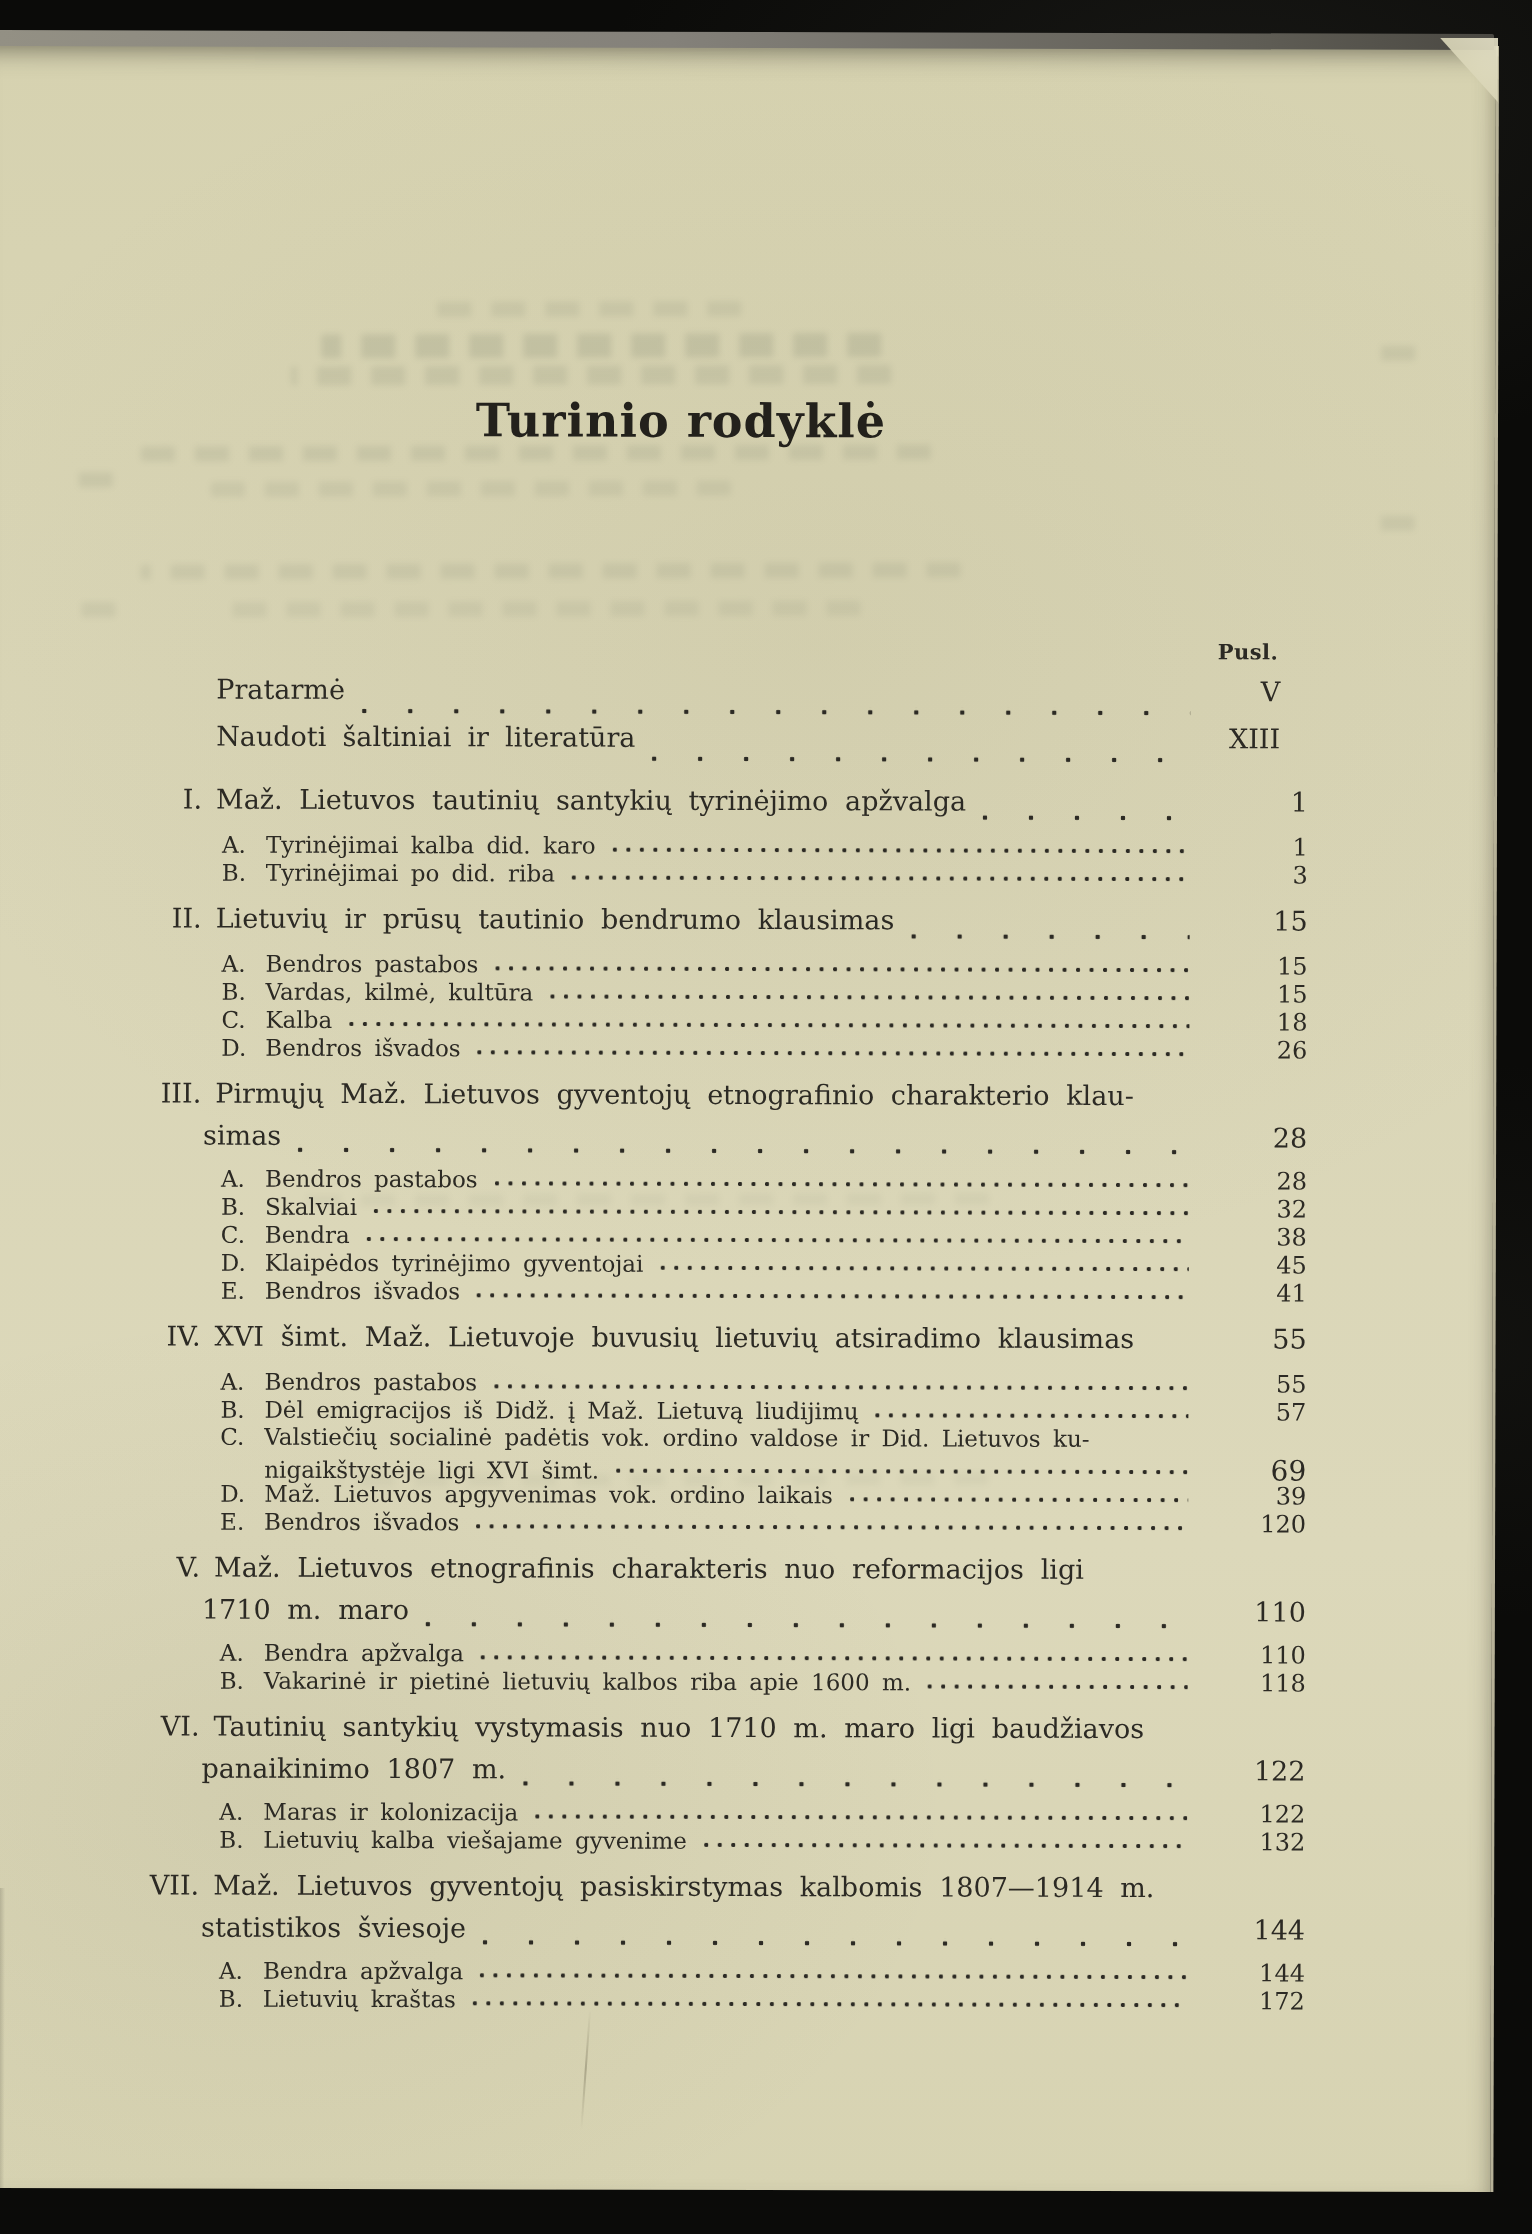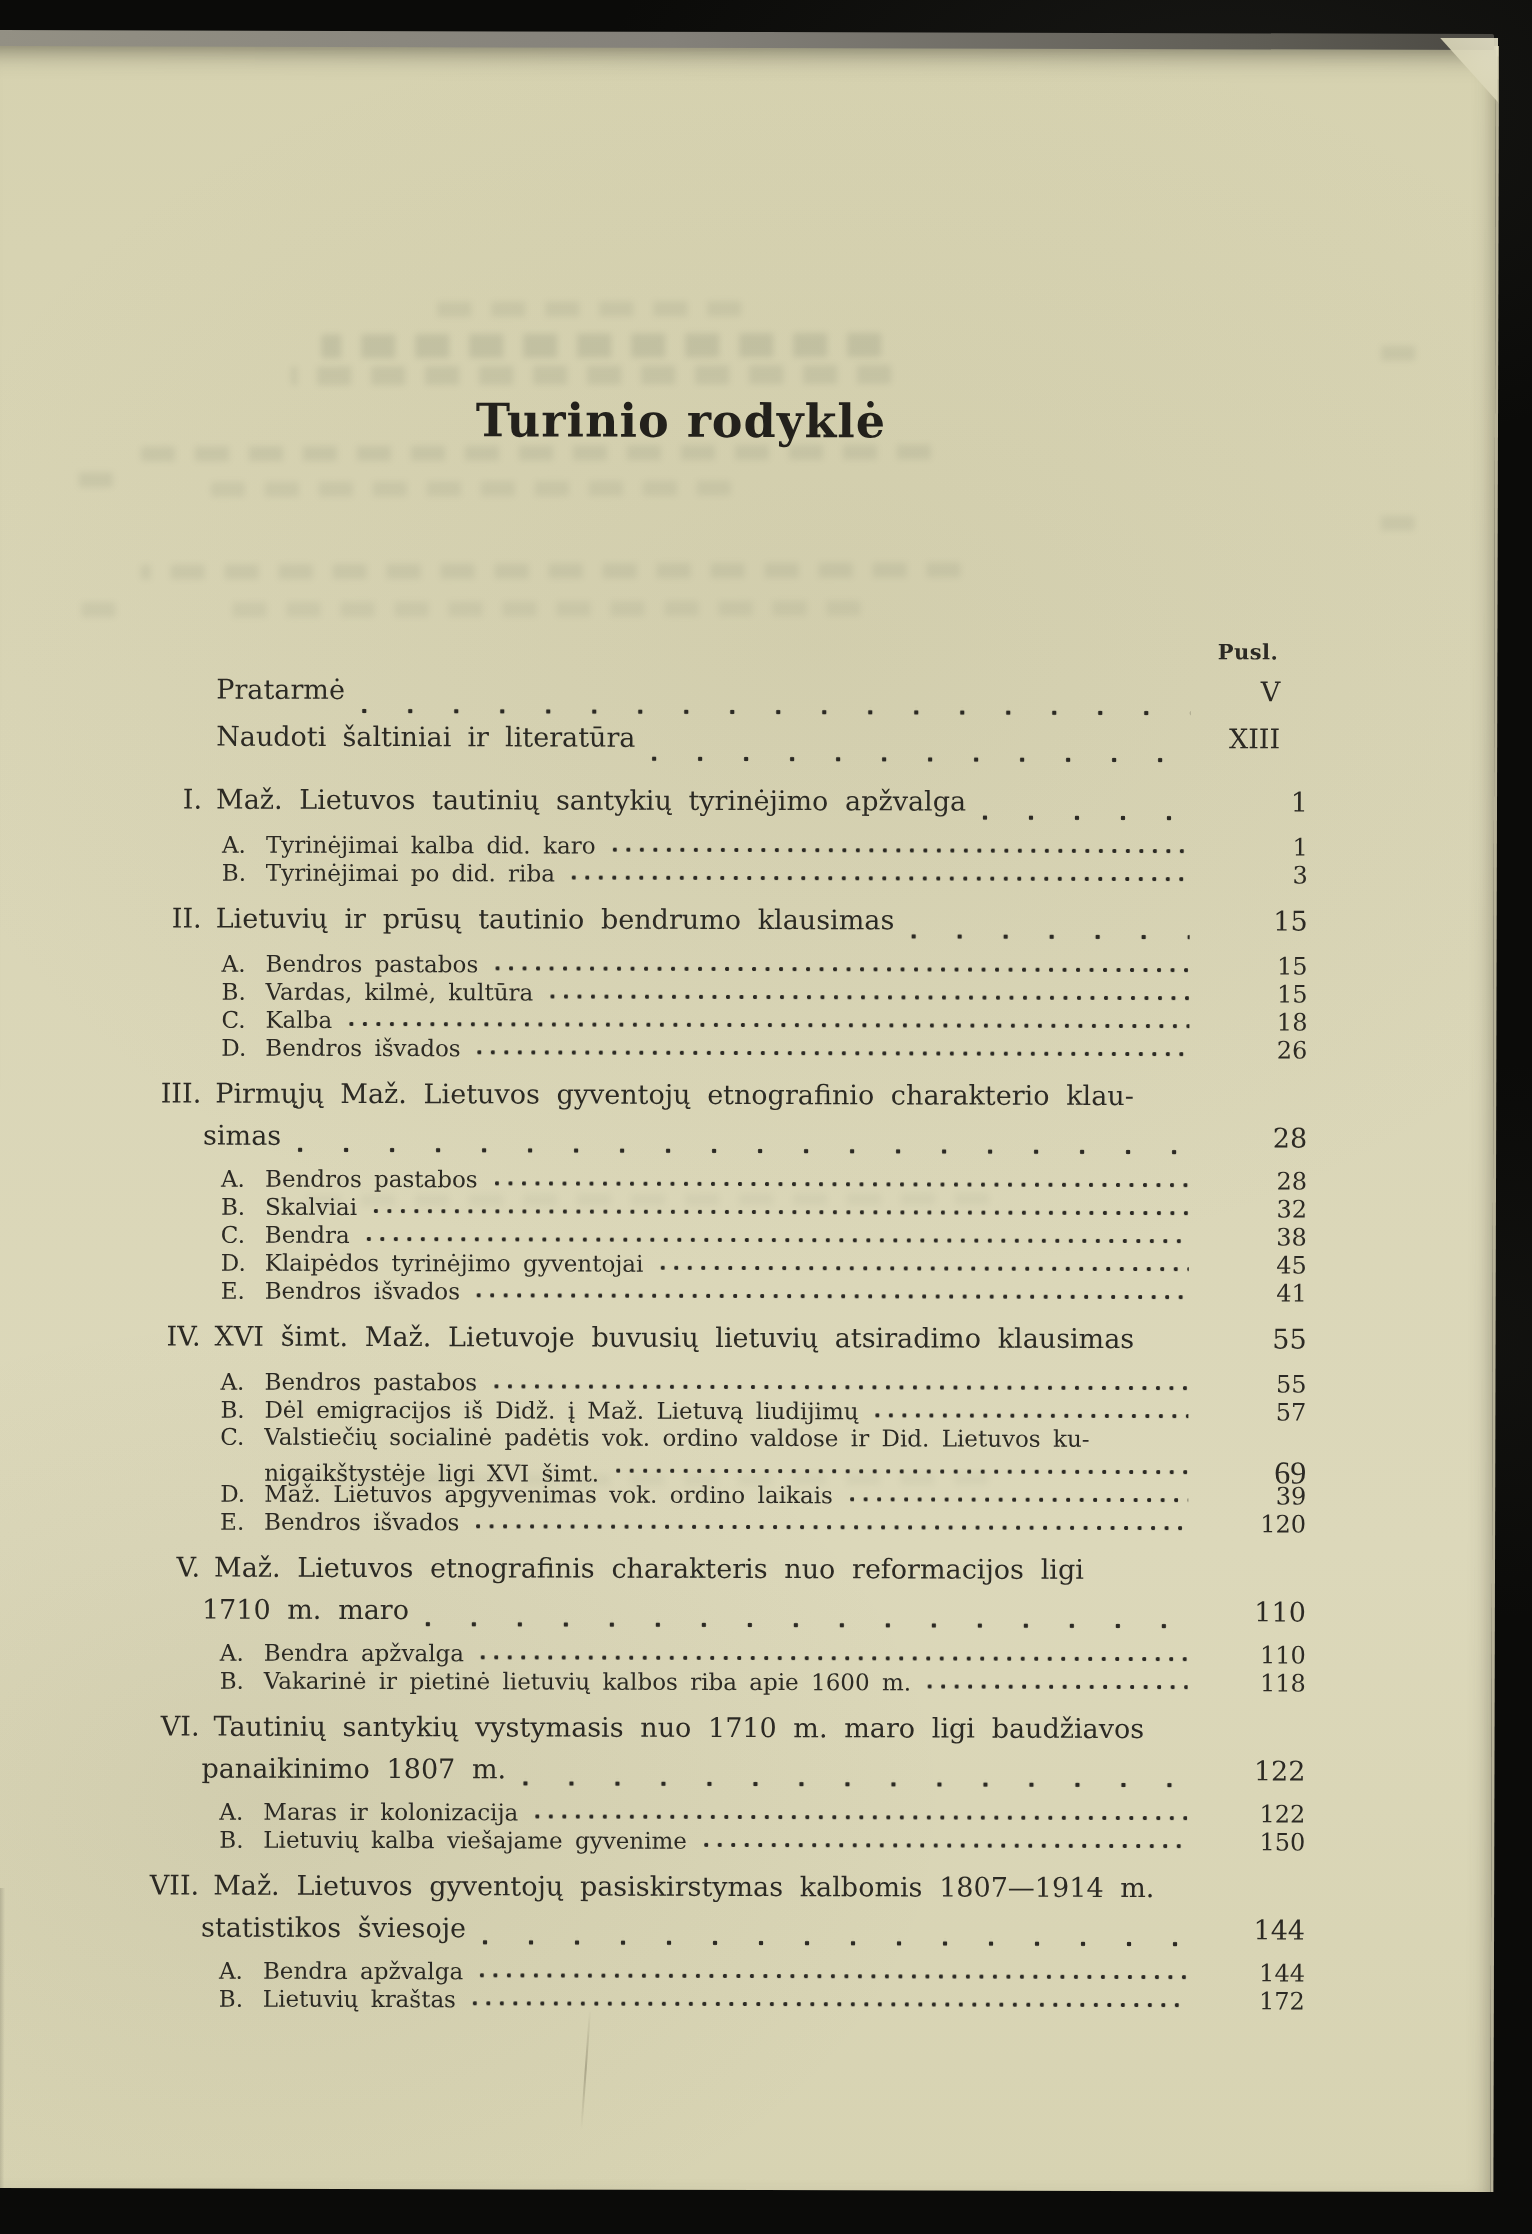--- a/index.html
+++ b/index.html
@@ -84,21 +84,21 @@
   .row.front .pg{padding-right:42px;}
   .row.h{height:42px;font-size:27px;word-spacing:.3em;margin-top:16px;}
   .row.h .num{flex:0 0 86px;text-align:right;padding-right:14px;}
   .row.h2{height:40px;font-size:27px;word-spacing:.3em;}
   .row.h2 .num{flex:0 0 74px;}
   .row.sub{height:28px;font-size:23px;word-spacing:.22em;padding-left:92px;}
   .row.sub .num{flex:0 0 44px;}
   .row.sub .pg{font-size:24px;}
   .row.sub2{height:28px;font-size:23px;word-spacing:.22em;padding-left:136px;}
   .row.sub2 .num{flex:0 0 0px;}
-  .row.sub2 .pg{font-size:32px;font-family:Liberation Serif, serif;}
+  .row.sub2 .pg{font-size:28px;}
   .row.h + .row.sub,.row.h2 + .row.sub{margin-top:5px;}
 </style>
 </head>
 <body>
 
 <div class="scan-bg"></div>
 
 <div class="page">
   <div class="page-top-edge"></div>
   <div class="corner-flap"></div>
@@ -305,21 +305,21 @@
         <div class="row sub">
     <span class="num">A.</span>
     <span class="txt">Maras ir kolonizacija</span>
     <span class="leader dense"></span>
     <span class="pg">122</span>
   </div>
         <div class="row sub">
     <span class="num">B.</span>
     <span class="txt">Lietuvių kalba viešajame gyvenime</span>
     <span class="leader dense"></span>
-    <span class="pg">150</span>
+    <span class="pg">132</span>
   </div>
         <div class="row h">
     <span class="num">VII.</span>
     <span class="txt">Maž. Lietuvos gyventojų pasiskirstymas kalbomis 1807—1914 m.</span>
     <span class="leader none"></span>
     <span class="pg"></span>
   </div>
         <div class="row h2">
     <span class="num"></span>
     <span class="txt">statistikos šviesoje</span>

